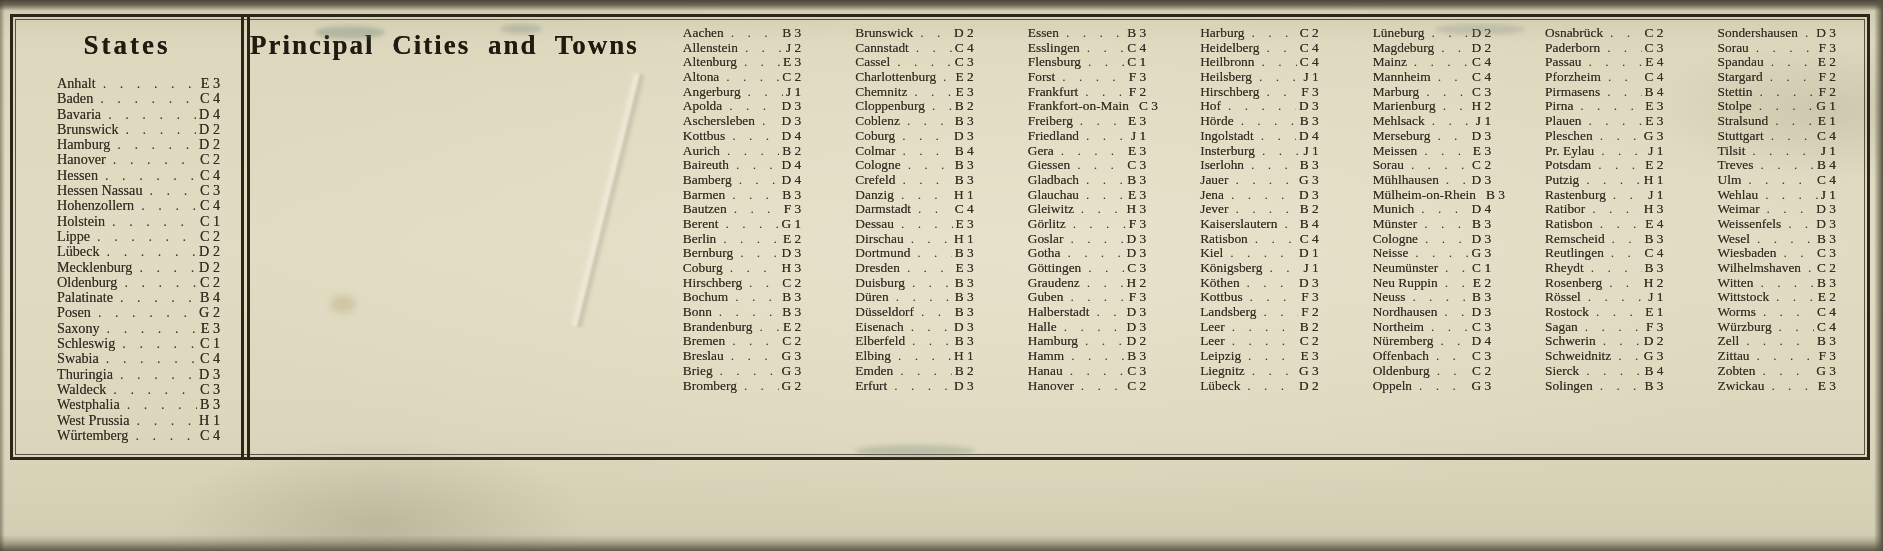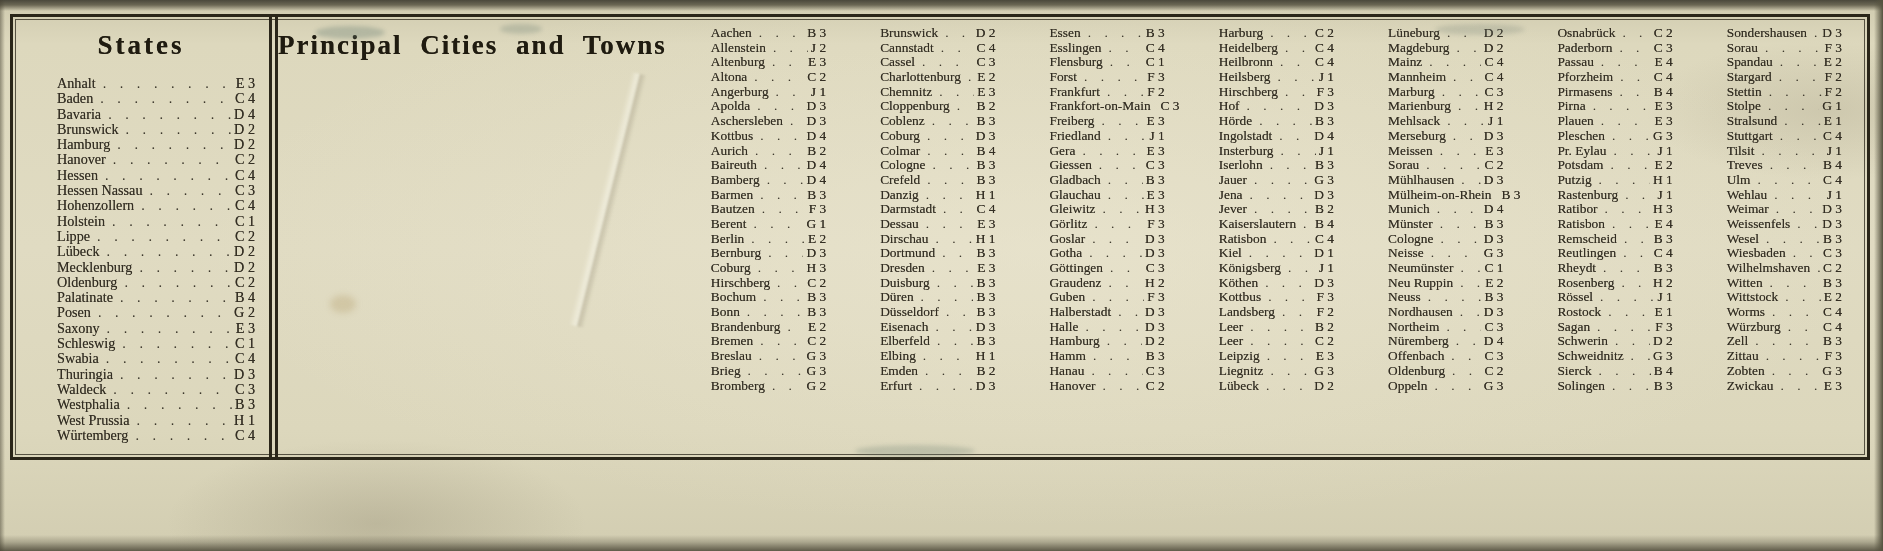--- a/index.html
+++ b/index.html
@@ -25,44 +25,44 @@
     background:linear-gradient(90deg,rgba(70,66,50,.5) 0%,rgba(0,0,0,0) 100%);}
 
   .frame{
     position:absolute;left:10px;top:14px;width:1854px;height:440px;
     border:3px solid #2a2619;
     display:flex;
   }
   .frame::after{ 
     content:"";position:absolute;inset:2px;border:1px solid rgba(42,38,25,.75);pointer-events:none;
   }
-  .states-section{width:256px;flex:0 0 auto;display:flex;flex-direction:column;}
+  .states-section{width:228px;flex:0 0 auto;display:flex;flex-direction:column;}
   .divider{flex:0 0 9px;
     background:linear-gradient(90deg,#2a2619 0 3px,rgba(0,0,0,0) 3px 6px,#2a2619 6px 9px);}
   .cities-section{flex:1 1 auto;display:flex;min-width:0;}
 
   .section-head{height:50px;display:flex;align-items:center;justify-content:center;flex:0 0 auto;}
   .section-head h2{
     margin:6px 0 0 0;font-size:27px;font-weight:700;color:#1f1b10;
     letter-spacing:3px;text-shadow:0 0 .5px rgba(31,27,16,.7);
   }
   .cities-section .section-head h2{letter-spacing:2px;word-spacing:9px;}
 
-  .entries{padding:8px 14px 0 44px;}
+  .entries{padding:8px 21px 0 44px;}
   .row{display:flex;align-items:baseline;white-space:nowrap;}
   .states-list .row{height:15.3px;font-size:14.2px;}
   .city-col .row{height:14.7px;font-size:13.4px;}
   .nm{white-space:nowrap;text-shadow:0 0 .4px rgba(51,46,35,.65);}
   .ldr{flex:1 1 auto;overflow:hidden;margin:0 3px 0 7px;min-width:0;}
   .ldr::before{content:". . . . . . . . . . . . . . . . . . . . . .";
     letter-spacing:5px;color:#3a352a;}
   .ref{white-space:pre;text-shadow:0 0 .5px rgba(51,46,35,.8);}
 
   .cities-grid{display:grid;grid-template-columns:repeat(7,1fr);column-gap:2px;
-    padding:8px 15px 0 2px;flex:1 1 auto;min-height:0;}
+    padding:8px 21px 0 2px;flex:1 1 auto;min-height:0;}
   .city-col{padding:0 10px 0 42px;min-width:0;}
 
   
   .stain{position:absolute;pointer-events:none;border-radius:50%;}
   .stain.s1{left:315px;top:26px;width:70px;height:13px;background:rgba(110,130,118,.35);filter:blur(2px);}
   .stain.s2{left:500px;top:24px;width:42px;height:10px;background:rgba(115,132,120,.3);filter:blur(2px);}
   .stain.s3{left:1435px;top:24px;width:90px;height:11px;background:rgba(118,132,118,.25);filter:blur(2px);}
   .stain.s4{left:855px;top:445px;width:120px;height:12px;background:rgba(112,128,114,.28);filter:blur(2px);}
   .stain.s5{left:330px;top:295px;width:26px;height:18px;background:rgba(168,140,80,.25);filter:blur(3px);}
   .crease{position:absolute;left:600px;top:70px;width:16px;height:260px;

